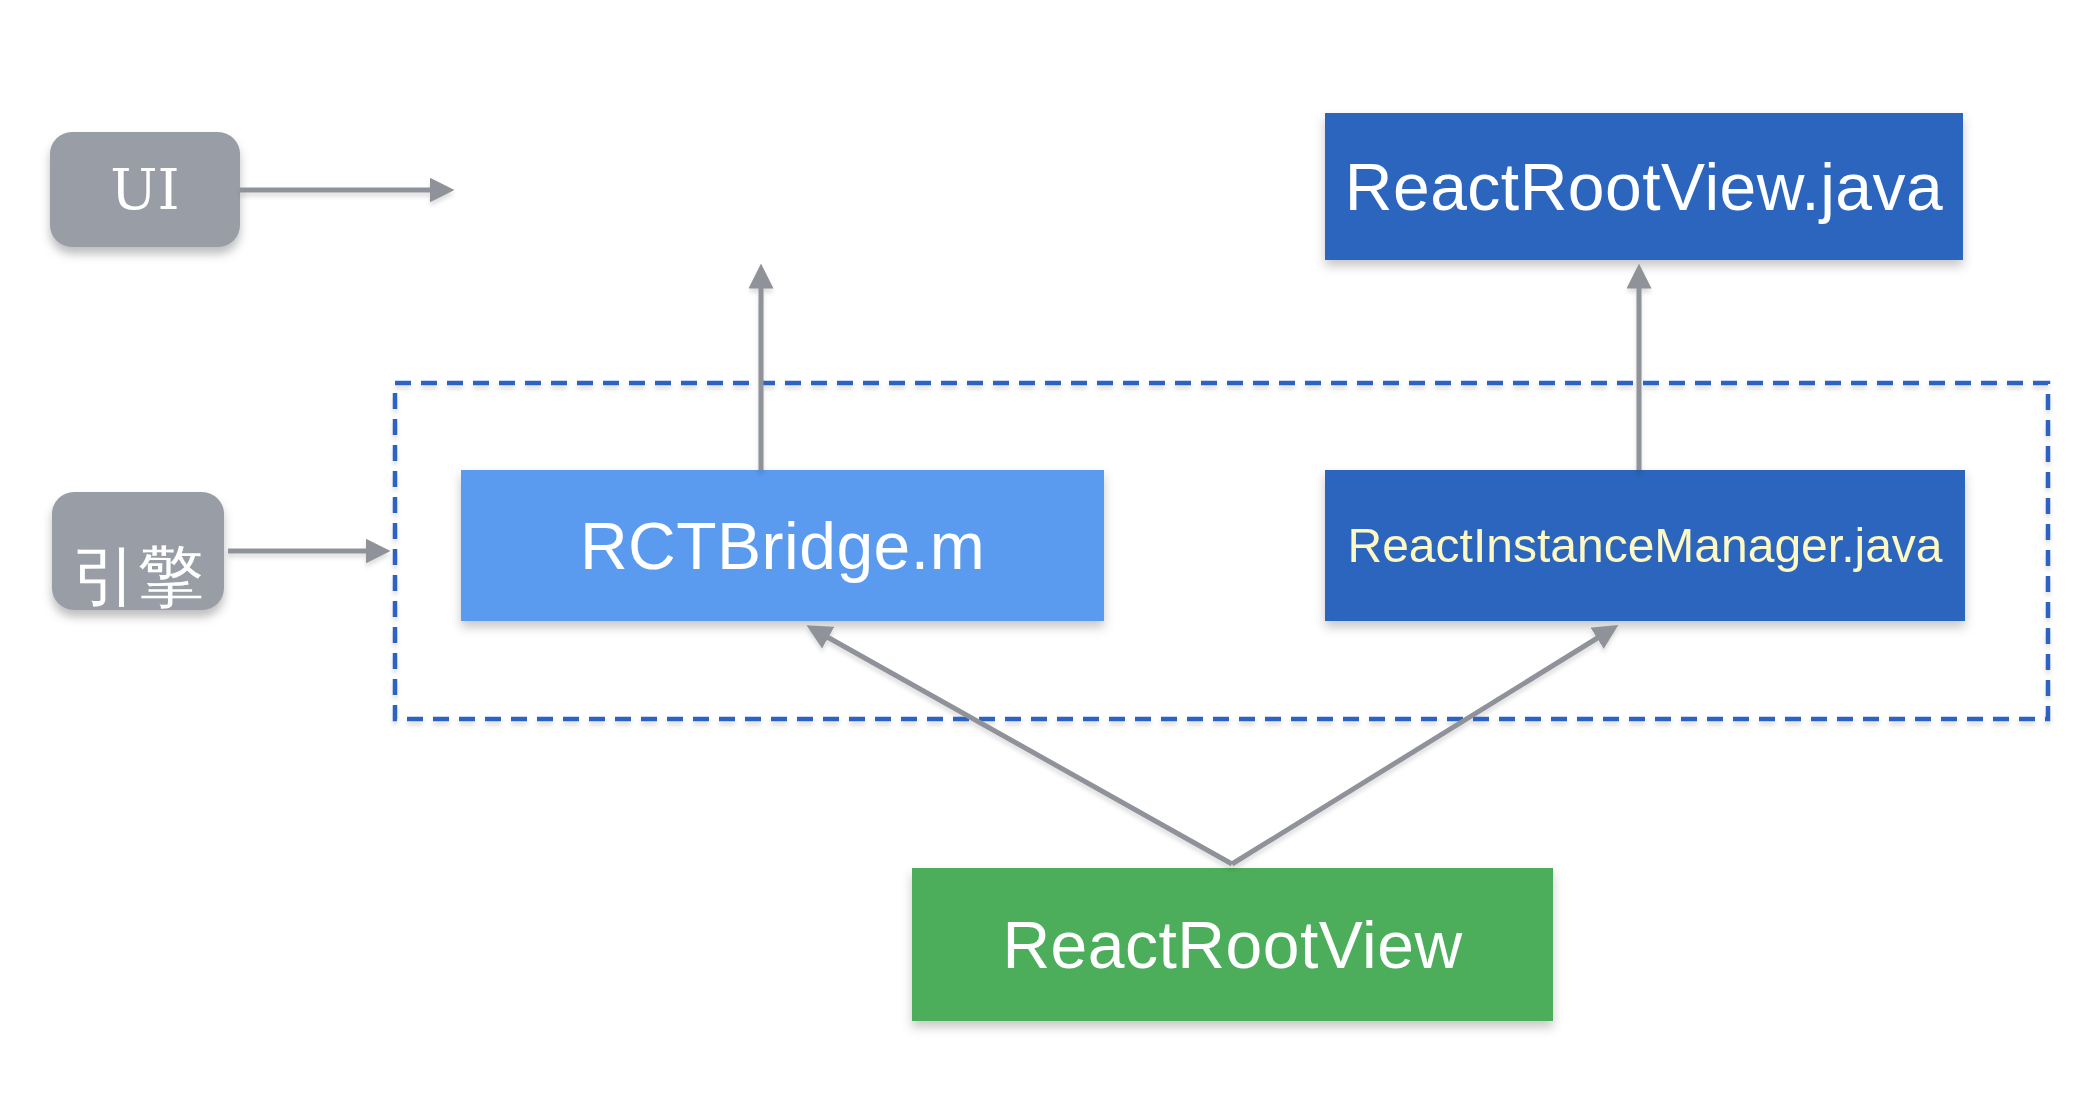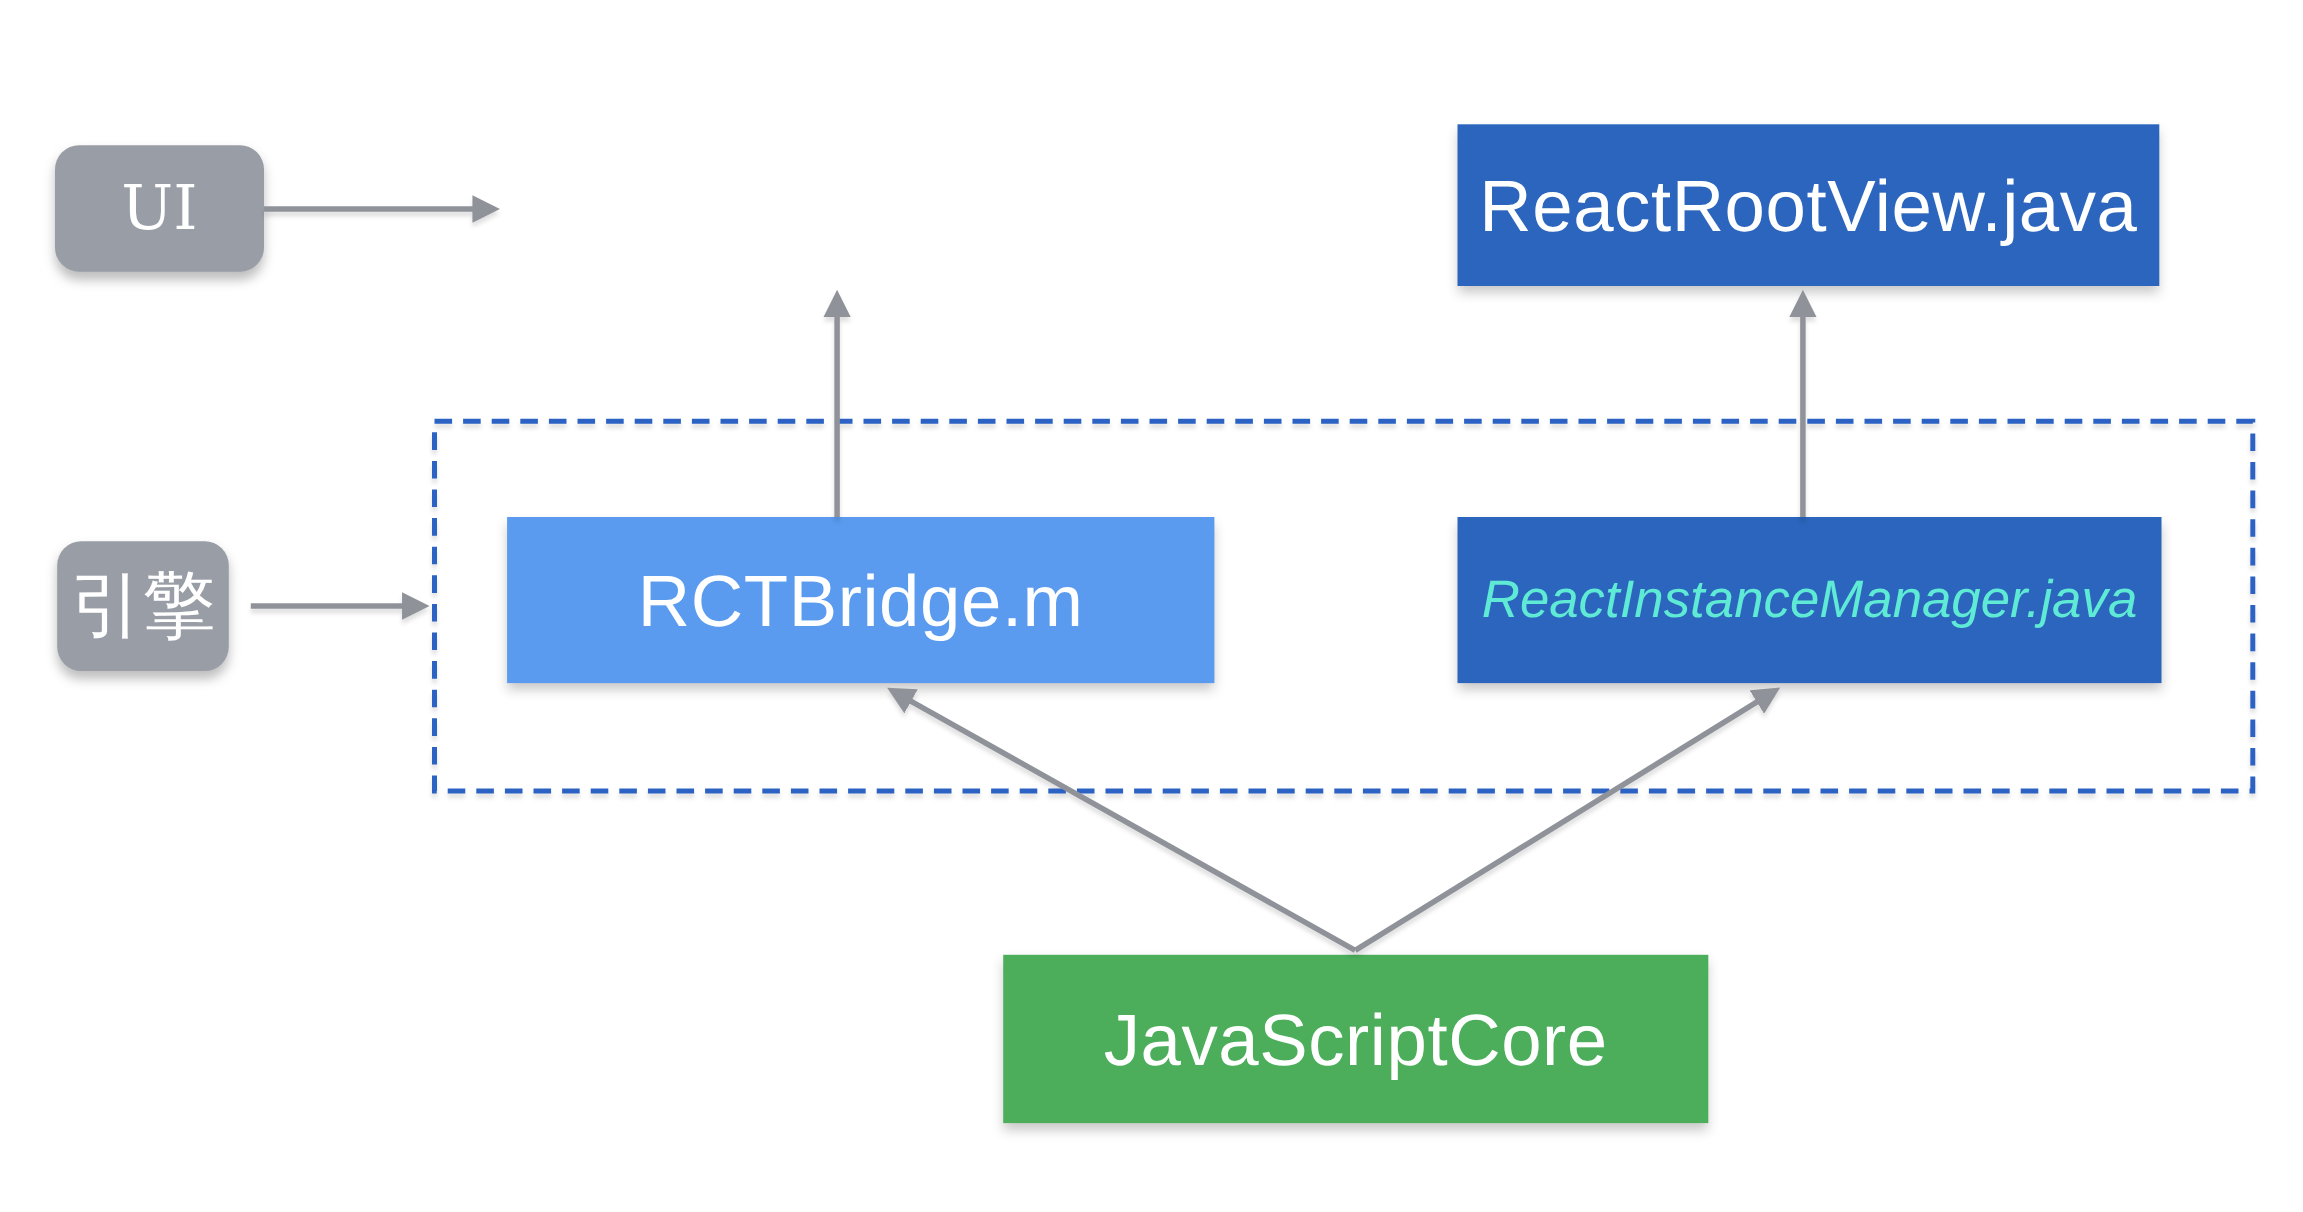--- a/index.html
+++ b/index.html
@@ -20,21 +20,21 @@
     white-space: nowrap;
     box-shadow: 0 6px 10px rgba(70,70,70,0.30);
   }
   .node span { display: block; line-height: 1; }
   .pill {
     border-radius: 22px;
     font-family: "DejaVu Serif", "Liberation Serif", serif;
     box-shadow: 0 7px 10px rgba(70,70,70,0.35);
   }
   .pill-ui      { left: 50px;  top: 132px; width: 190px; height: 115px; font-size: 56px; }
-  .pill-engine  { left: 52px;  top: 492px; width: 156px; height: 118px; font-size: 66px; overflow: visible; }
+  .pill-engine  { left: 52px;  top: 492px; width: 172px; height: 118px; font-size: 66px; overflow: visible; align-items: flex-end; }
   .rect-label   { font-size: 66px; letter-spacing: 0.5px; }
   .rct-root     { left: 461px;  top: 113px; width: 643px; height: 147px; }
   .react-root   { left: 1325px; top: 113px; width: 638px; height: 147px; }
   .rct-bridge   { left: 461px;  top: 470px; width: 643px; height: 151px; }
   .react-im     { left: 1325px; top: 470px; width: 640px; height: 151px; font-size: 48px; }
   .jsc          { left: 912px;  top: 868px; width: 641px; height: 153px; }
   .overlay {
     position: absolute;
     left: 0; top: 0;
     width: 2094px; height: 1102px;
@@ -57,26 +57,26 @@
 
 
   <div class="node rect-label react-root" style="background: rgb(43, 101, 189); color: rgb(255, 255, 255);">
     <span>ReactRootView.java</span>
   </div>
 
   <div class="node rect-label rct-bridge" style="background: rgb(90, 155, 240); color: rgb(255, 255, 255);">
     <span>RCTBridge.m</span>
   </div>
 
-  <div class="node react-im" style="background: rgb(43, 101, 189); color: #5eead4; font-style: italic;">
+  <div class="node react-im" style="background: rgb(43, 101, 189); color: #fef9c3;">
     <span>ReactInstanceManager.java</span>
   </div>
 
   <div class="node rect-label jsc" style="background: rgb(76, 174, 91); color: rgb(255, 255, 255);">
-    <span>JavaScriptCore</span>
+    <span>ReactRootView</span>
   </div>
 
   <svg class="overlay" viewBox="0 0 2094 1102" xmlns="http://www.w3.org/2000/svg">
     <defs>
       <marker id="arrowhead" viewBox="0 0 10 10" refX="7" refY="5" markerWidth="5" markerHeight="5" orient="auto-start-reverse">
         <path d="M 0 0 L 10 5 L 0 10 z" fill="#8F9399"></path>
       </marker>
     </defs>
 
     <rect x="395" y="383" width="1653" height="336" fill="none" stroke="#2B62C4" stroke-width="4.5" stroke-dasharray="16 10"></rect>

